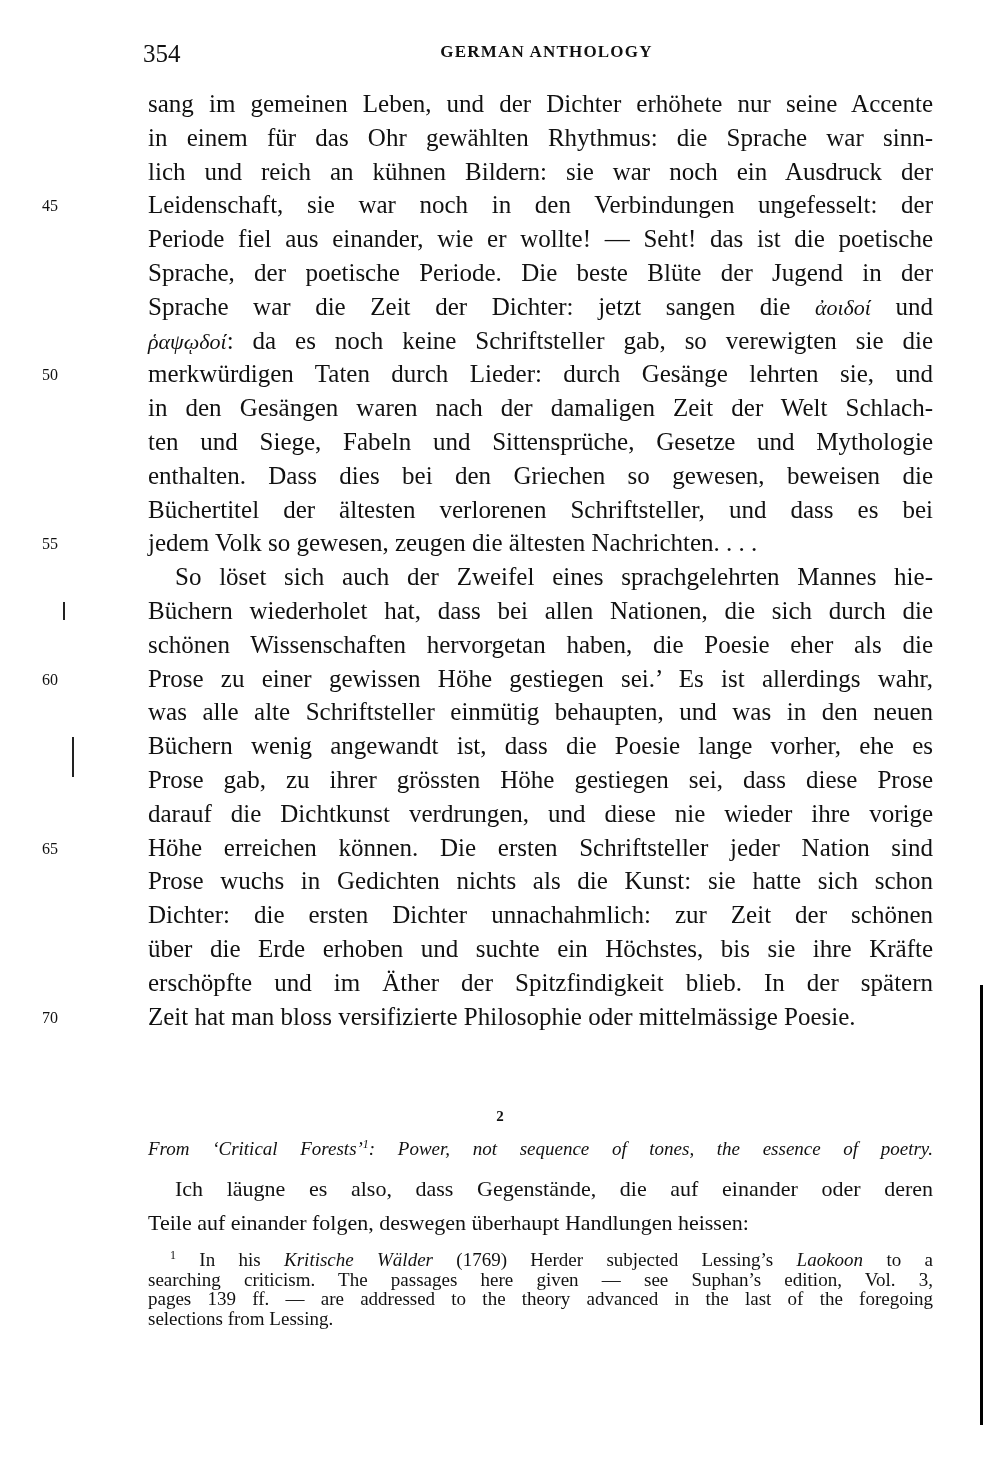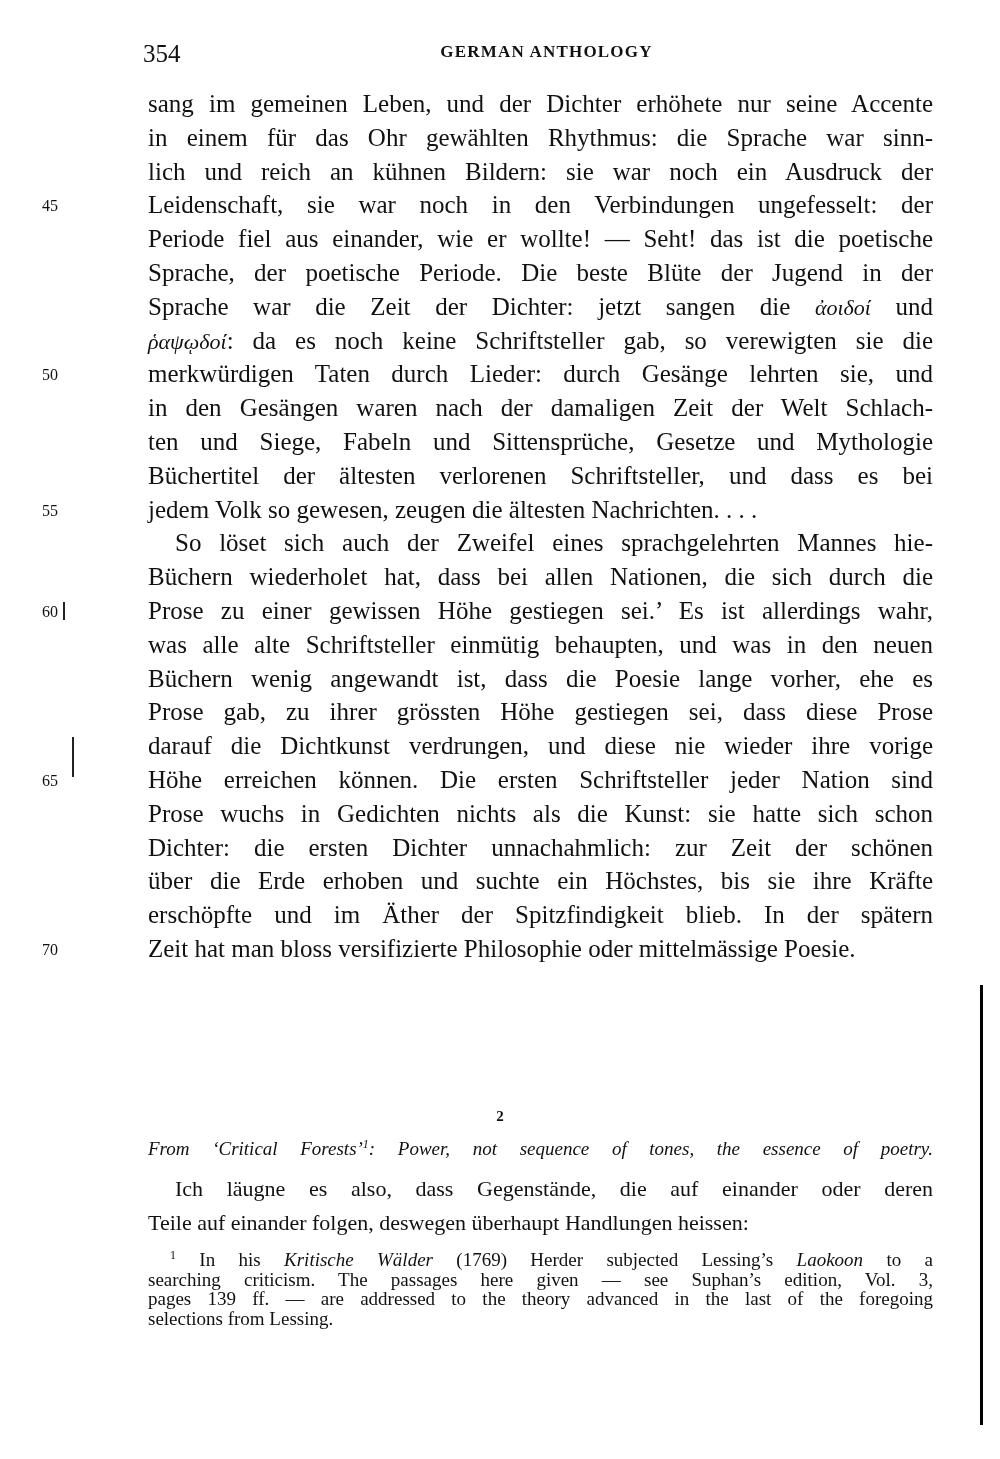--- a/index.html
+++ b/index.html
@@ -64,24 +64,26 @@
       <div class="line"><span>in einem für das Ohr gewählten Rhythmus: die Sprache war sinn-</span></div>
       <div class="line"><span>lich und reich an kühnen Bildern: sie war noch ein Ausdruck der</span></div>
       <div class="line"><span class="line-num">45</span><span>Leidenschaft, sie war noch in den Verbindungen ungefesselt: der</span></div>
       <div class="line"><span>Periode fiel aus einander, wie er wollte! — Seht! das ist die poetische</span></div>
       <div class="line"><span>Sprache, der poetische Periode. Die beste Blüte der Jugend in der</span></div>
       <div class="line"><span>Sprache war die Zeit der Dichter: jetzt sangen die</span> <span class="greek">ἀοιδοί</span><span> und</span></div>
       <div class="line"><span class="greek">ῥαψῳδοί</span><span>: da es noch keine Schriftsteller gab, so verewigten sie die</span></div>
       <div class="line"><span class="line-num">50</span><span>merkwürdigen Taten durch Lieder: durch Gesänge lehrten sie, und</span></div>
       <div class="line"><span>in den Gesängen waren nach der damaligen Zeit der Welt Schlach-</span></div>
       <div class="line"><span>ten und Siege, Fabeln und Sittensprüche, Gesetze und Mythologie</span></div>
+      <div class="line"><span>enthalten. Dass dies bei den Griechen so gewesen, beweisen die</span></div>
       <div class="line"><span>Büchertitel der ältesten verlorenen Schriftsteller, und dass es bei</span></div>
       <div class="line last"><span class="line-num">55</span><span>jedem Volk so gewesen, zeugen die ältesten Nachrichten. . . .</span></div>
       <div class="line indent"><span>So löset sich auch der Zweifel eines sprachgelehrten Mannes hie-</span></div>
       <div class="line"><span>Büchern wiederholet hat, dass bei allen Nationen, die sich durch die</span></div>
+      <div class="line"><span>schönen Wissenschaften hervorgetan haben, die Poesie eher als die</span></div>
       <div class="line"><span class="line-num">60</span><span>Prose zu einer gewissen Höhe gestiegen sei.’ Es ist allerdings wahr,</span></div>
       <div class="line"><span>was alle alte Schriftsteller einmütig behaupten, und was in den neuen</span></div>
       <div class="line"><span>Büchern wenig angewandt ist, dass die Poesie lange vorher, ehe es</span></div>
       <div class="line"><span>Prose gab, zu ihrer grössten Höhe gestiegen sei, dass diese Prose</span></div>
       <div class="line"><span>darauf die Dichtkunst verdrungen, und diese nie wieder ihre vorige</span></div>
       <div class="line"><span class="line-num">65</span><span>Höhe erreichen können. Die ersten Schriftsteller jeder Nation sind</span></div>
       <div class="line"><span>Prose wuchs in Gedichten nichts als die Kunst: sie hatte sich schon</span></div>
       <div class="line"><span>Dichter: die ersten Dichter unnachahmlich: zur Zeit der schönen</span></div>
       <div class="line"><span>über die Erde erhoben und suchte ein Höchstes, bis sie ihre Kräfte</span></div>
       <div class="line"><span>erschöpfte und im Äther der Spitzfindigkeit blieb. In der spätern</span></div>

